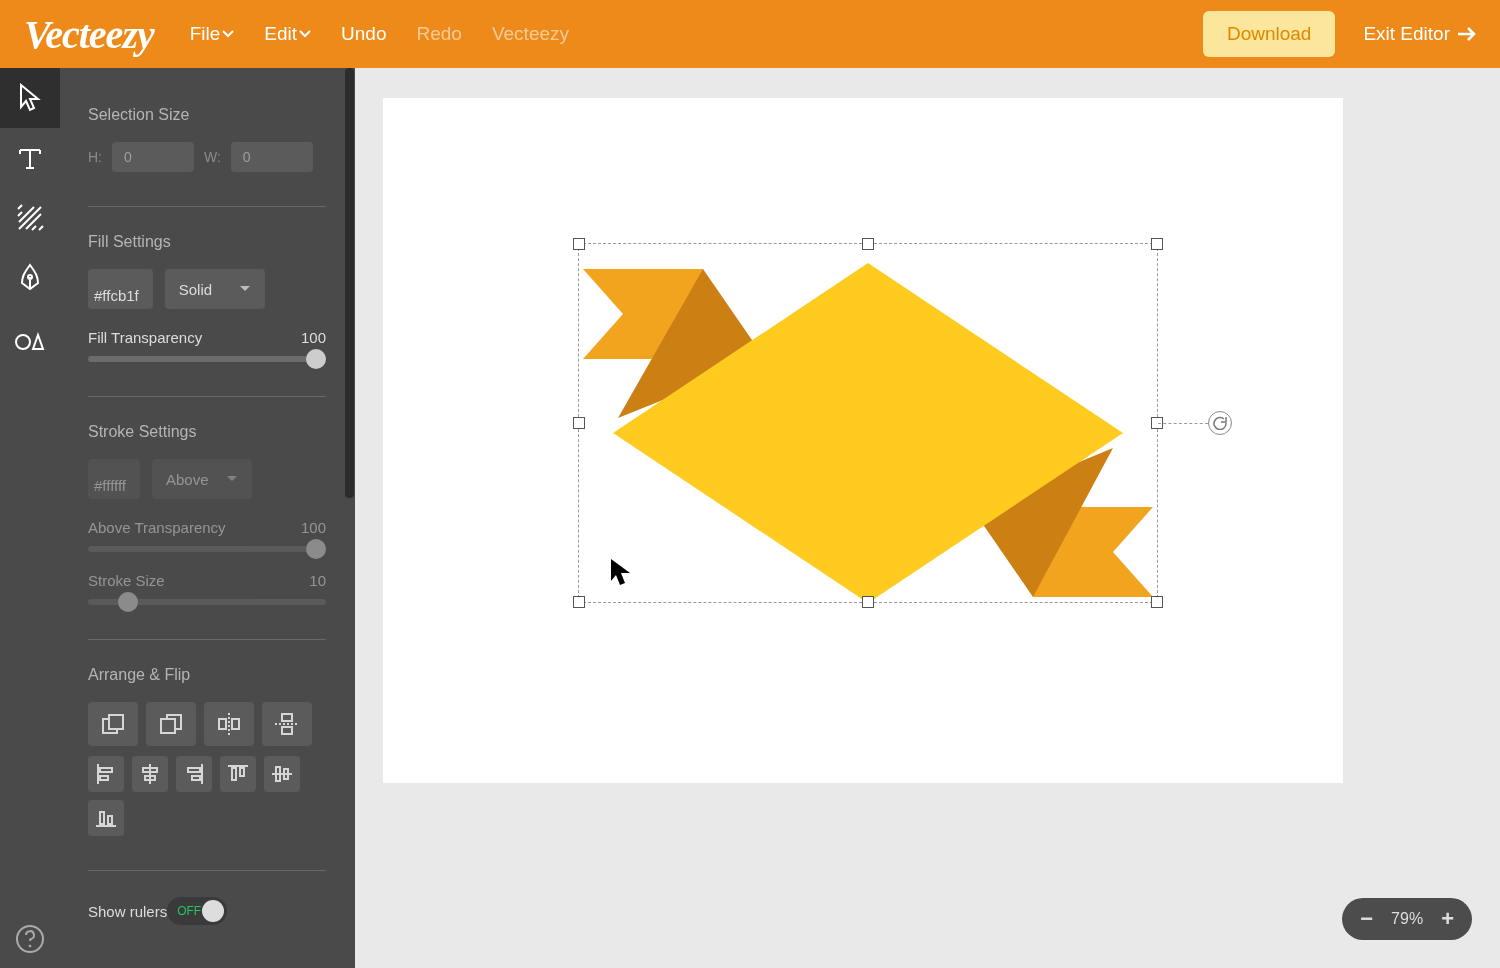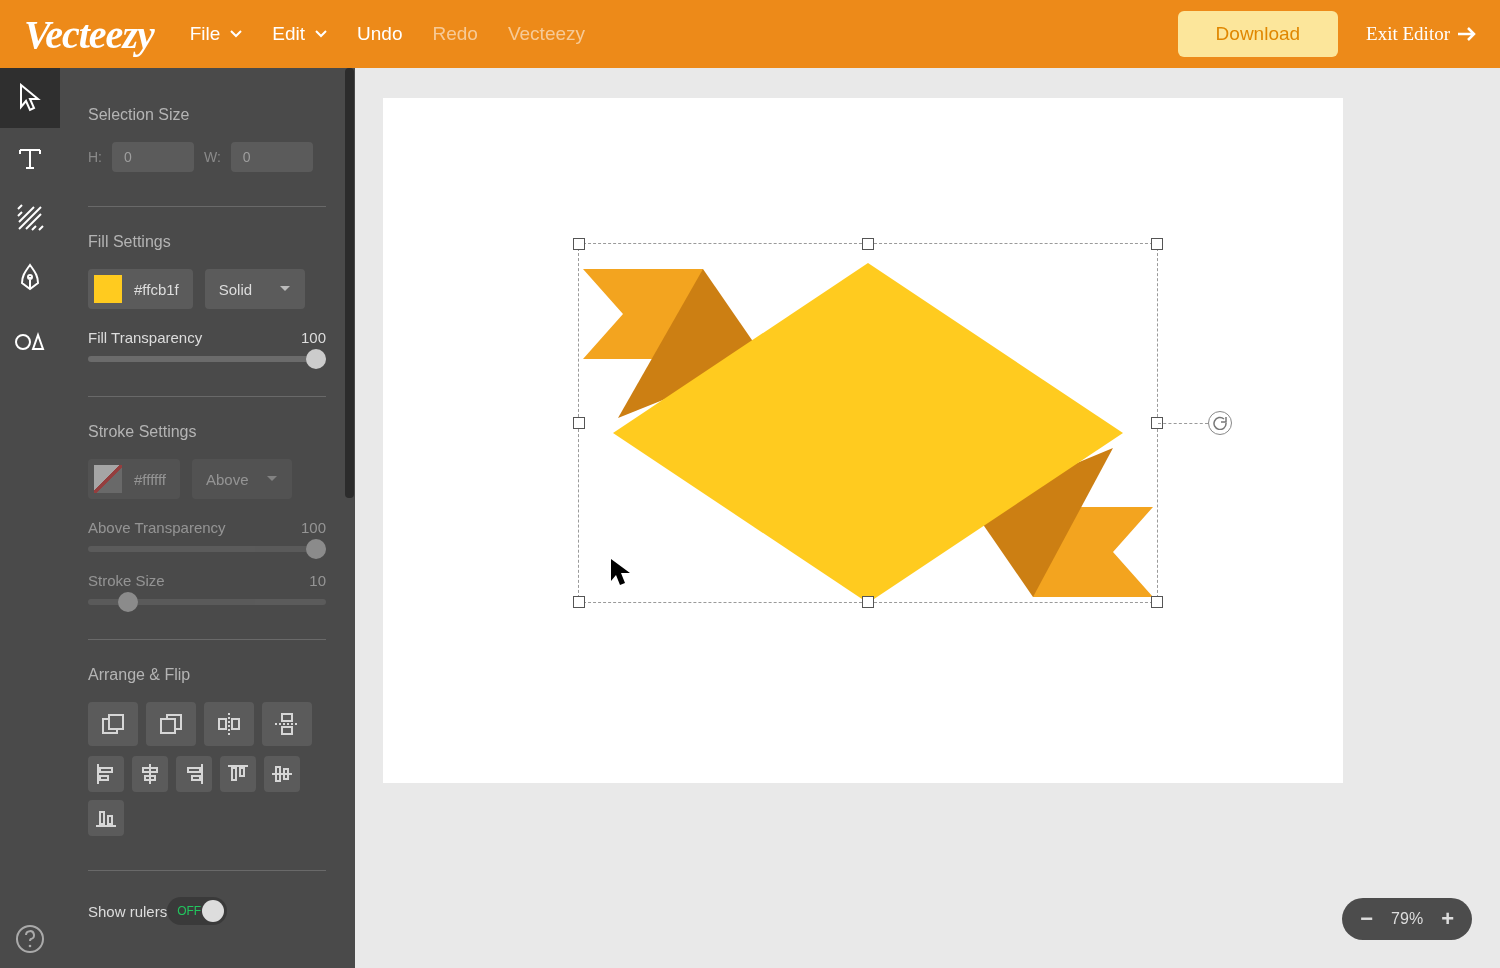--- a/index.html
+++ b/index.html
@@ -24,34 +24,34 @@
   }
   .logo {
     font-family: "Brush Script MT", cursive;
     font-style: italic;
     font-weight: bold;
     font-size: 40px;
     letter-spacing: -1px;
     margin-right: 36px;
   }
   .menu { display: flex; gap: 30px; font-size: 19px; align-items: center;}
-  .menu-item { display: flex; align-items: center; gap: 10px; cursor: pointer; }
+  .menu-item { display: flex; align-items: center; gap: 2px; cursor: pointer; }
   .menu-item.dimmed { opacity: .55; }
   .chev { width: 12px; height: 12px; }
   .spacer { flex: 1; }
   .rightbtns { display:flex; align-items:center; gap:28px;}
   .download-btn {
     background: #FCE69B;
     color: #E08700;
     border-radius: 6px;
     font-size: 19px;
-    padding: 12px 38px;
+    padding: 12px 24px;
     cursor: pointer;
   }
-  .exit { display:flex; align-items:center; gap:8px; font-size:19px; cursor:pointer;font-family:Liberation Serif, serif; }
+  .exit { display:flex; align-items:center; gap:8px; font-size:19px; cursor:pointer; }
 
   
   .toolbar {
     position: absolute;
     top: 68px; left: 0; bottom: 0;
     width: 60px;
     background: #4A4A4A;
     display: flex;
     flex-direction: column;
     align-items: center;
@@ -88,21 +88,21 @@
   .sec-title { color:#B4B4B4; margin-bottom:18px; font-size:16px;}
   .row { display:flex; align-items:center; gap:10px; }
   .numlabel{ color:#8a8a8a; font-size:14px;}
   .numbox {
     background:#5b5b5b; color:#9e9e9e; border:none; border-radius:4px;
     width:82px; height:30px; text-align:left; padding:0 12px; font-size:14px;
   }
   .swatch-row{display:flex;gap:12px;align-items:center;}
   .swatch-combo{
     display:flex;align-items:center;gap:12px;
-    background:#5b5b5b;border-radius:4px;padding:6px 14px 6px 6px;height:40px;
+    background:#5b5b5b;border-radius:4px;padding:6px 14px 6px 6px;height:40px;flex-direction:column;
   }
   .swatch{width:28px;height:28px;}
   .solid-dd{
     background:#5b5b5b;border-radius:4px;height:40px;
     display:flex;align-items:center;justify-content:space-between;
     padding:0 14px;width:100px;color:#ddd;
     cursor:pointer;
   }
   .dimblock{opacity:.5;}
   .slider-row{display:flex;justify-content:space-between;align-items:center;margin-top:20px;gap:31px;}

